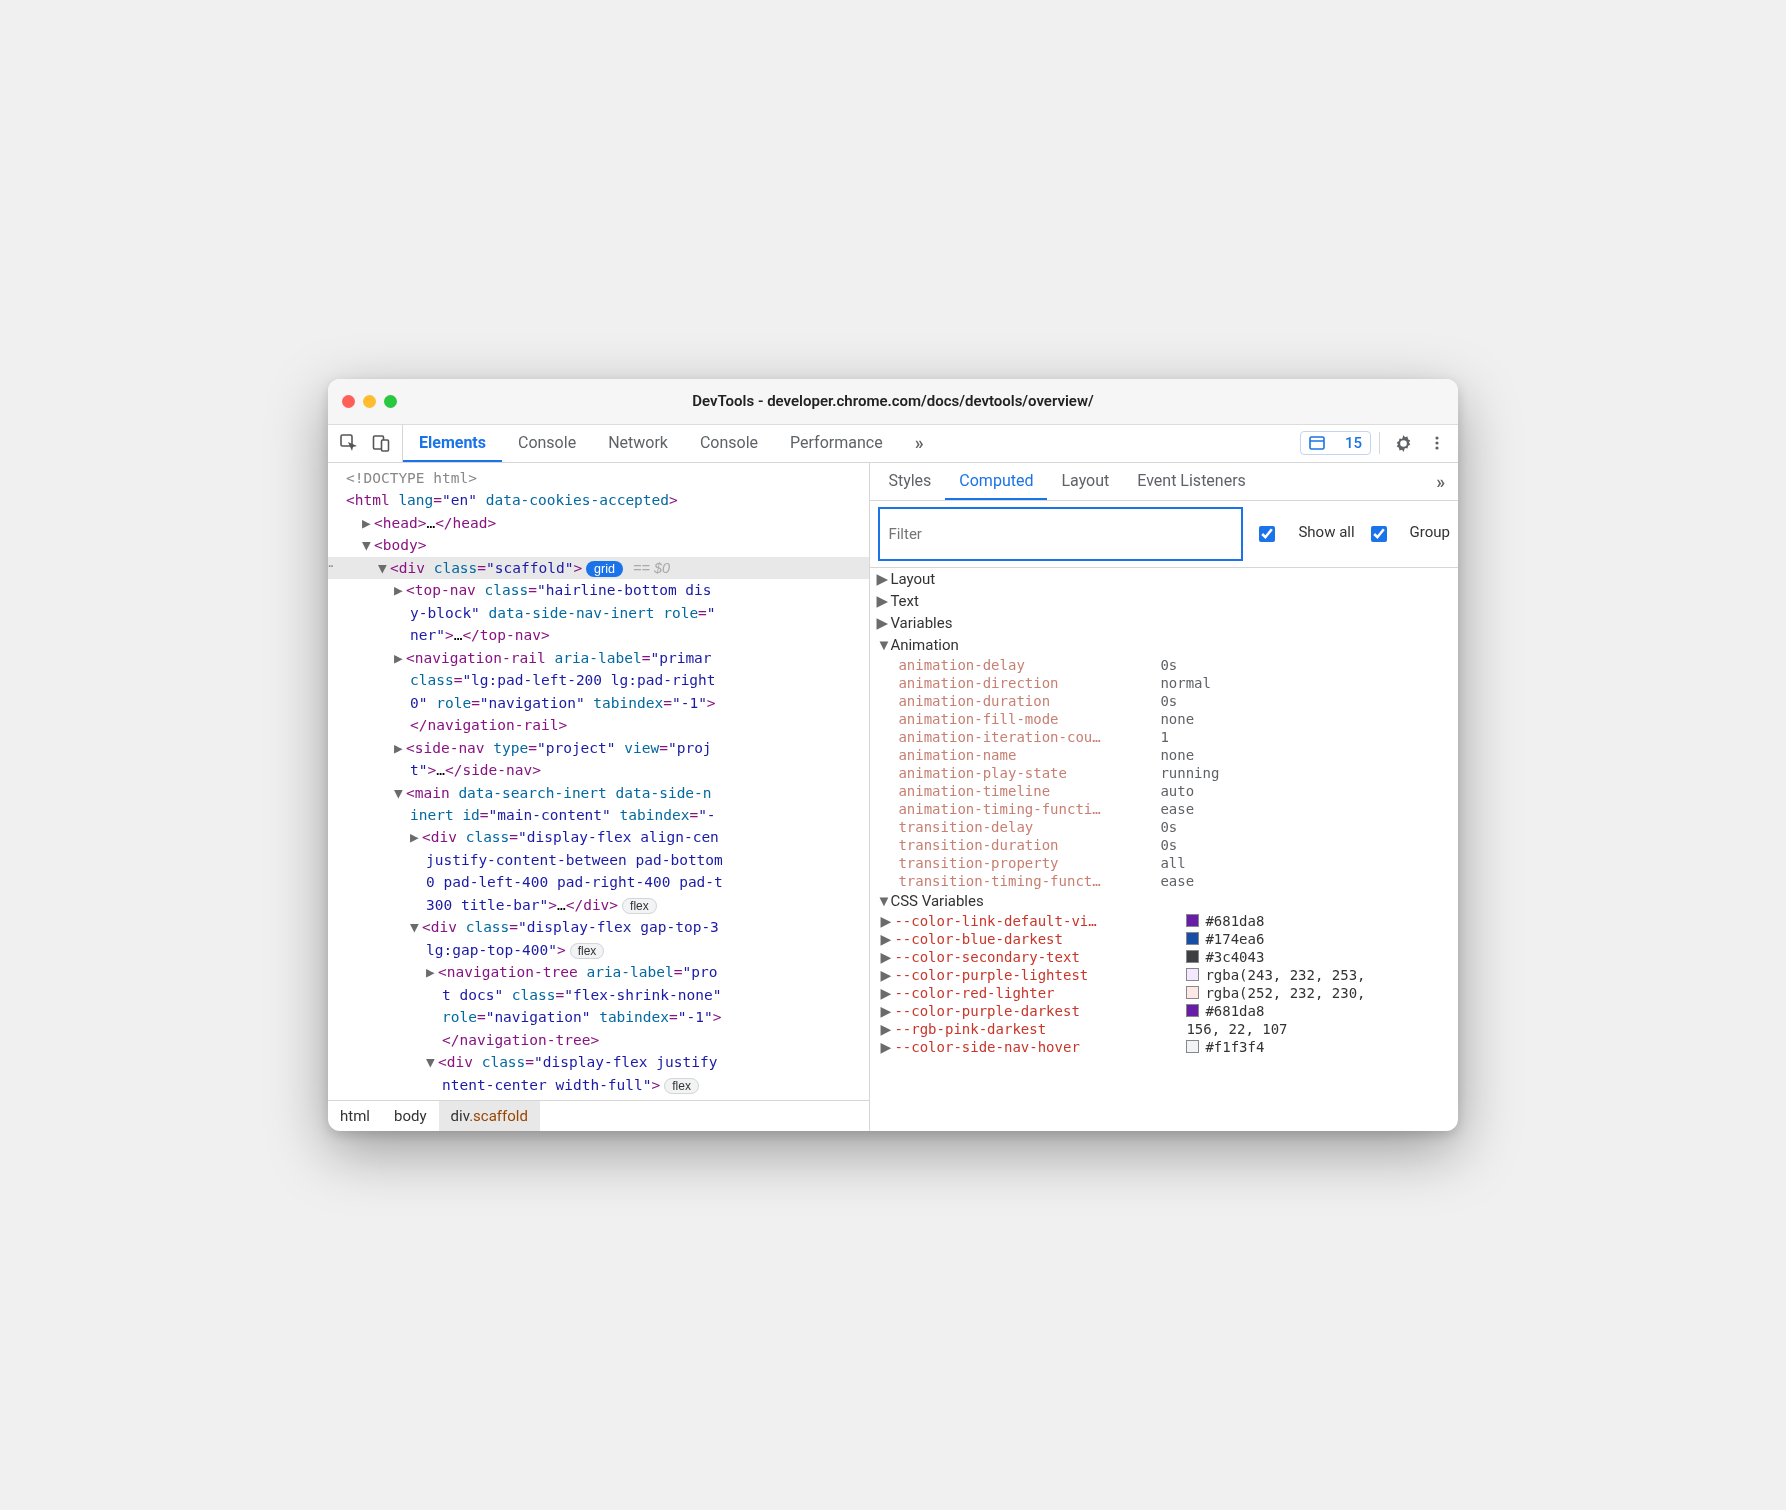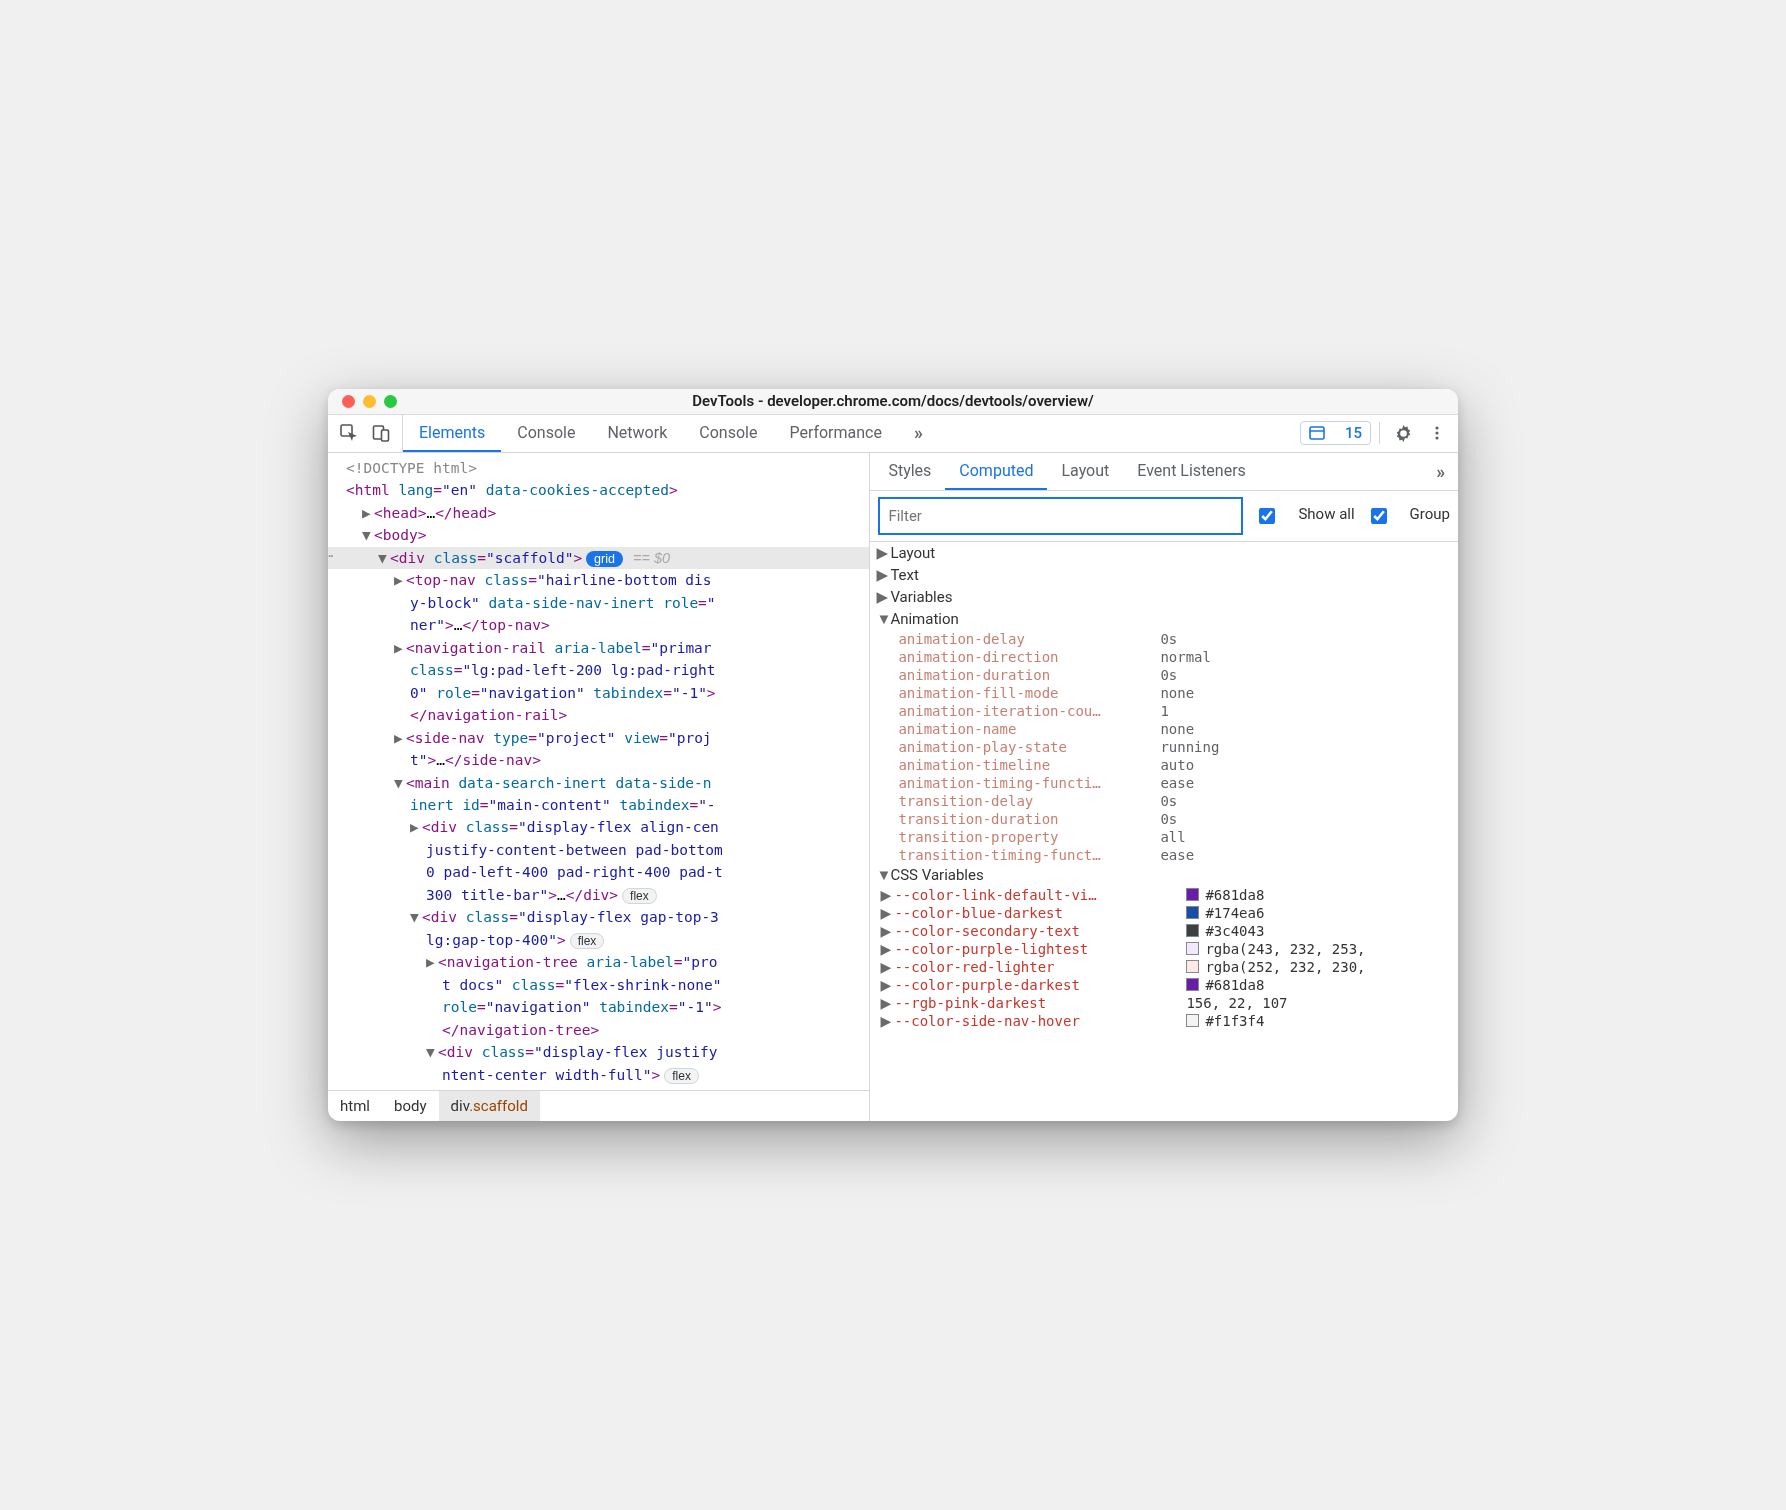--- a/index.html
+++ b/index.html
@@ -16,21 +16,21 @@
   .window {
     width: 1130px;
     background: #fff;
     border-radius: 12px;
     box-shadow: 0 20px 60px rgba(0,0,0,0.35), 0 4px 12px rgba(0,0,0,0.15);
     overflow: hidden;
     display: flex;
     flex-direction: column;
   }
   .titlebar {
-    height: 26px;
+    height: 46px;
     background: #f6f6f6;
     border-bottom: 1px solid #dcdcdc;
     display: flex;
     align-items: center;
     padding: 7px 14px;
     position: relative;
     flex-shrink: 0;
   }
   .traffic-lights { display: flex; gap: 8px; }
   .tl { width: 13px; height: 13px; border-radius: 50%; }
@@ -58,21 +58,21 @@
   .icon-btn {
     width: 30px; height: 30px; display: flex; align-items: center; justify-content: center;
     border-radius: 3px; cursor: pointer; color: #555;
   }
   .main-tabs { display: flex; align-items: stretch; }
   .main-tab {
     padding: 0 16px; display: flex; align-items: center; color: #5f6368;
     cursor: pointer; border-bottom: 2px solid transparent;
     font-size: 16px;
   }
-  .main-tab.active { color: #1a73e8; border-bottom-color: #1a73e8; font-weight: 400; text-align: center; }
+  .main-tab.active { color: #1a73e8; border-bottom-color: #1a73e8; font-weight: 700; text-align: center; }
   .tool-right {
     margin-left: auto; display: flex; align-items: center; padding: 0 6px; gap: 4px;
   }
   .issues-badge {
     display: flex; align-items: center; gap: 20px;
     border: 1px solid #c8d3f0; background: #fff; color: #1a73e8;
     padding: 2px 8px; border-radius: 4px; font-size: 15px; font-weight: 500;
     cursor: pointer;
   }
   .vsep { width: 1px; height: 22px; background: #d6d6d6; margin: 0 4px; }
@@ -147,21 +147,21 @@
     font-size: 16px; cursor: pointer; border-bottom: 2px solid transparent;
   }
   .side-tab.active { color: #1a73e8; border-bottom-color: #1a73e8; }
   .side-overflow { margin-left: auto; display: flex; align-items: center; padding: 0 8px; color: #5f6368; cursor: pointer; }
   .filter-bar {
     display: flex; align-items: center; padding: 6px 8px; gap: 12px;
     border-bottom: 1px solid #d6d6d6; flex-shrink: 0;
   }
   .filter-input {
     flex: 1; border: 2px solid #1a73e8; font-size: 15px;
-    padding: 8px 8px; outline: none; font-family: inherit;
+    padding: 16px 8px; outline: none; font-family: inherit;
   }
   .checkbox-wrap { display: flex; align-items: flex-start; gap: 20px; font-size: 15px; color: #333; cursor: pointer; }
   .checkbox-wrap input { width: 16px; height: 16px; accent-color: #1a73e8; }
   .computed-body {
     flex: 1; overflow: hidden; font-size: 15px;
   }
   .group-header {
     display: flex; align-items: center; padding: 2px 6px; color: #333;
     cursor: pointer;
   }

